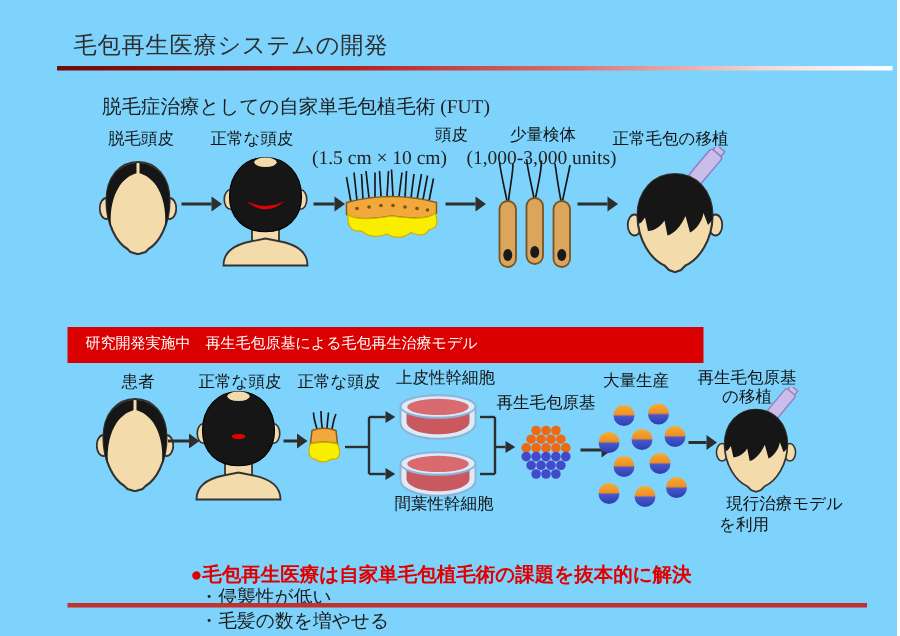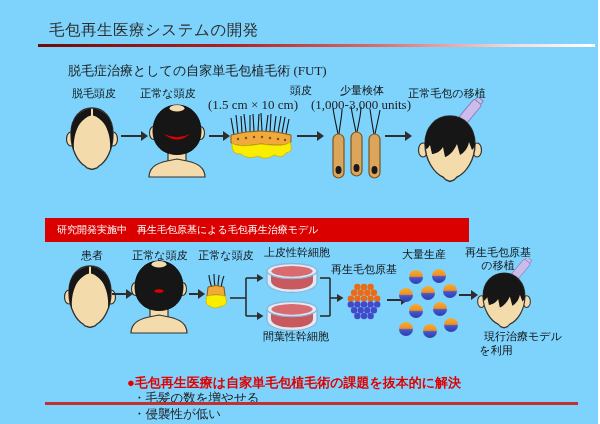--- a/index.html
+++ b/index.html
@@ -295,19 +295,19 @@
       </g>
       <ellipse cx="11" cy="52" rx="4.5" ry="7" fill="#f3dbac" stroke="#333" stroke-width="1.2"></ellipse>
       <ellipse cx="65" cy="52" rx="4.5" ry="7" fill="#f3dbac" stroke="#333" stroke-width="1.2"></ellipse>
       <path d="M38,18 C52,18 63,29 63,46 C63,62 54,75 45,79 L42,82 L38,83.5 L34,82 L31,79 C22,75 13,62 13,46 C13,29 24,18 38,18 Z" fill="#f3dbac" stroke="#333" stroke-width="1.4"></path>
       <path d="M13,46 C13,29 24,18 38,18 C52,18 63,29 63,46 L63,48 C62,50 61,51 60,52 L57,44 C56,50 52,55 48,57 L45,46 C42,53 37,58 33,59 L31,49 C28,54 23,56 20,56 L18,47 C16,50 15,51 14,51 C13,49 13,48 13,46 Z" fill="#161616"></path>
     </svg>
   </div>
 
   <div class="conclusion">
     <div class="head">●毛包再生医療は自家単毛包植毛術の課題を抜本的に解決</div>
+    <div class="pt">・侵襲性が低い</div>
     <div class="pt">・毛髪の数を増やせる</div>
-    <div class="pt">・侵襲性が低い</div>
   </div>
 
   <div class="bottom-rule"></div>
 
 </div>
 
 </body></html>

